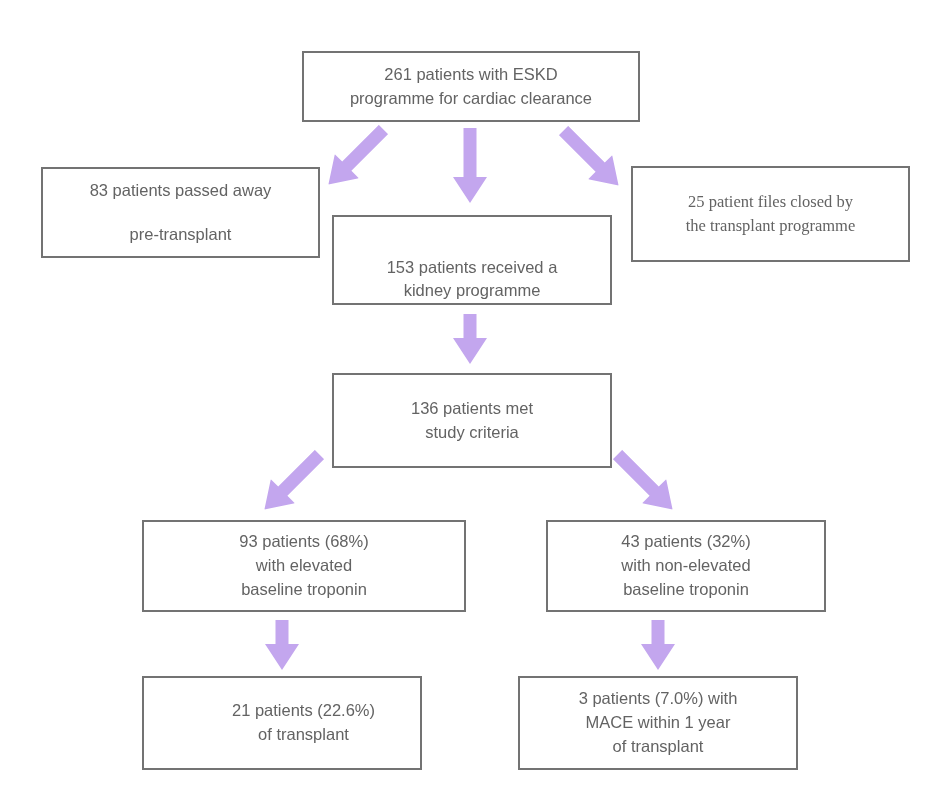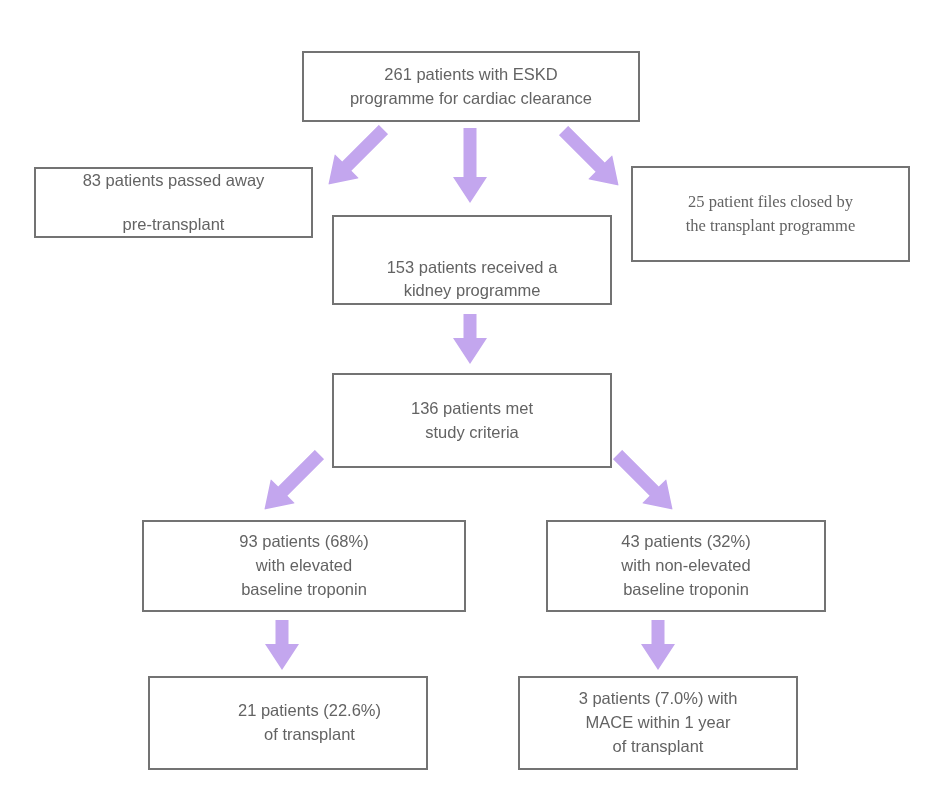--- a/index.html
+++ b/index.html
@@ -55,21 +55,21 @@
     <svg width="34" height="75" viewBox="0 0 34 75" aria-hidden="true">
       <path d="M10.5 0 H23.5 V49 H34 L17 75 L0 49 H10.5 Z"></path>
     </svg>
   </div>
   <div class="arrow rot-dr" style="left:574px;top:119px;">
     <svg width="34" height="78" viewBox="0 0 34 78" aria-hidden="true">
       <path d="M10.5 0 H23.5 V52 H34 L17 78 L0 52 H10.5 Z"></path>
     </svg>
   </div>
 
-  <div class="box" style="left:34px;top:167px;width:279px;height:71px;gap:20px;">
+  <div class="box" style="left:41px;top:167px;width:279px;height:91px;gap:20px;">
     <span>83 patients passed away</span>
     <span>pre-transplant</span>
   </div>
   <div class="box" style="left:332px;top:215px;width:280px;height:90px;justify-content:flex-end;">
     <span>153 patients received a</span>
     <span>kidney programme</span>
   </div>
   <div class="box" style="left:631px;top:166px;width:279px;height:96px;font-family:Liberation Serif, serif;">
     <span>25 patient files closed by</span>
     <span>the transplant programme</span>
@@ -112,21 +112,21 @@
     <svg width="34" height="50" viewBox="0 0 34 50" aria-hidden="true">
       <path d="M10.5 0 H23.5 V24 H34 L17 50 L0 24 H10.5 Z"></path>
     </svg>
   </div>
   <div class="arrow" style="left:641px;top:620px;">
     <svg width="34" height="50" viewBox="0 0 34 50" aria-hidden="true">
       <path d="M10.5 0 H23.5 V24 H34 L17 50 L0 24 H10.5 Z"></path>
     </svg>
   </div>
 
-  <div class="box" style="left:148px;top:676px;width:280px;height:94px;padding-left:43px;">
+  <div class="box" style="left:142px;top:676px;width:280px;height:94px;padding-left:43px;">
     <span>21 patients (22.6%)</span>
     <span>of transplant</span>
   </div>
   <div class="box" style="left:518px;top:676px;width:280px;height:94px;">
     <span>3 patients (7.0%) with</span>
     <span>MACE within 1 year</span>
     <span>of transplant</span>
   </div>
 
 </div>

